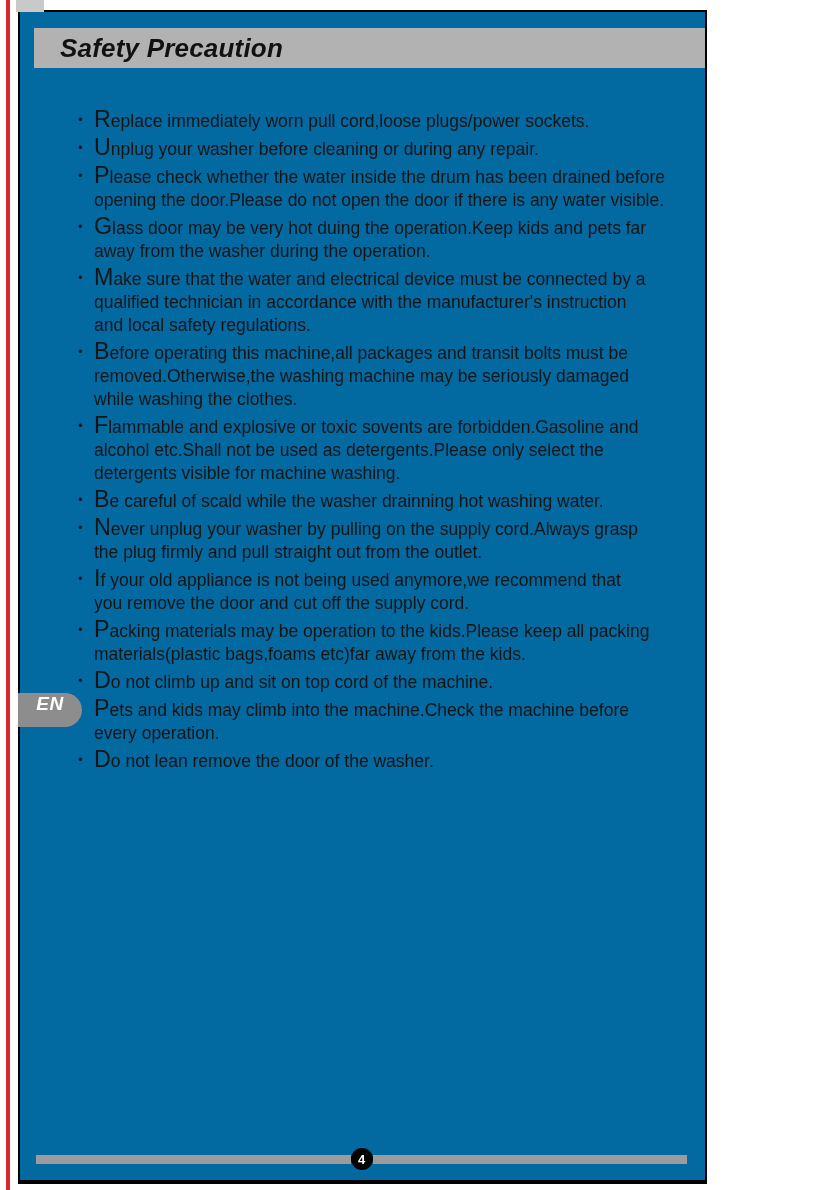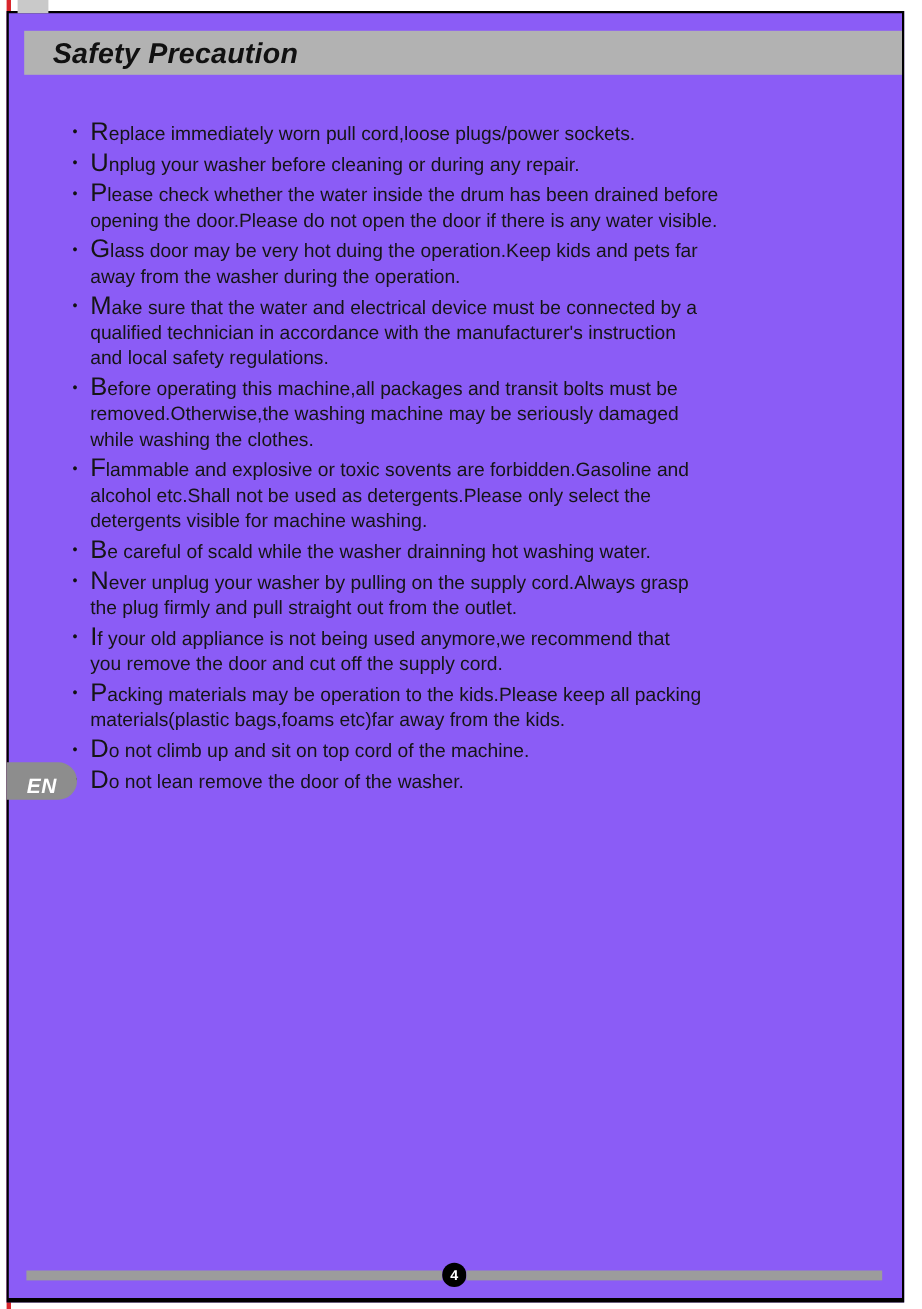--- a/index.html
+++ b/index.html
@@ -27,26 +27,26 @@
     position: absolute;
     left: 16px; top: 0;
     width: 28px; height: 12px;
     background: #c9c9c9;
     z-index: 3;
   }
 
   
   .frame {
     position: absolute;
-    left: 6px; top: 10px;
-    width: 816px; height: 1174px;
+    left: 18px; top: 10px;
+    width: 689px; height: 1174px;
     border: 2px solid #000;
     border-bottom-width: 4px;
     box-sizing: border-box;
-    background: #8b5cf6;
+    background: #0369a1;
   }
 
   
   .header {
     position: absolute;
     left: 14px; right: 0; top: 16px;
     height: 40px;
     background: #b2b2b2;
     display: flex;
     align-items: center;
@@ -95,21 +95,21 @@
   }
 
   
   .en-tab {
     position: absolute;
     left: -2px; top: 681px;
     width: 64px; height: 34px;
     background: #8d8d8d;
     border-radius: 0 17px 17px 0;
     display: flex;
-    align-items: flex-end;
+    align-items: flex-start;
     justify-content: center;
     z-index: 2;
   }
   .en-tab span {
     color: #ffffff;
     font-weight: bold;
     font-style: italic;
     font-size: 19px;
     letter-spacing: 0.5px;
   }
@@ -217,20 +217,25 @@
     <span class="bullet">•</span>
     <span class="item-text">Packing materials may be operation to the kids.Please keep all packing
 materials(plastic bags,foams etc)far away from the kids.</span>
   </li>
 
   <li class="item">
     <span class="bullet">•</span>
     <span class="item-text">Do not climb up and sit on top cord of the machine.</span>
   </li>
 
+  <li class="item">
+    <span class="bullet">•</span>
+    <span class="item-text">Pets and kids may climb into the machine.Check the machine before
+every operation.</span>
+  </li>
 
   <li class="item">
     <span class="bullet">•</span>
     <span class="item-text">Do not lean remove the door of the washer.</span>
   </li>
 </ul>
 
     <div class="en-tab">
       <span>EN</span>
     </div>

